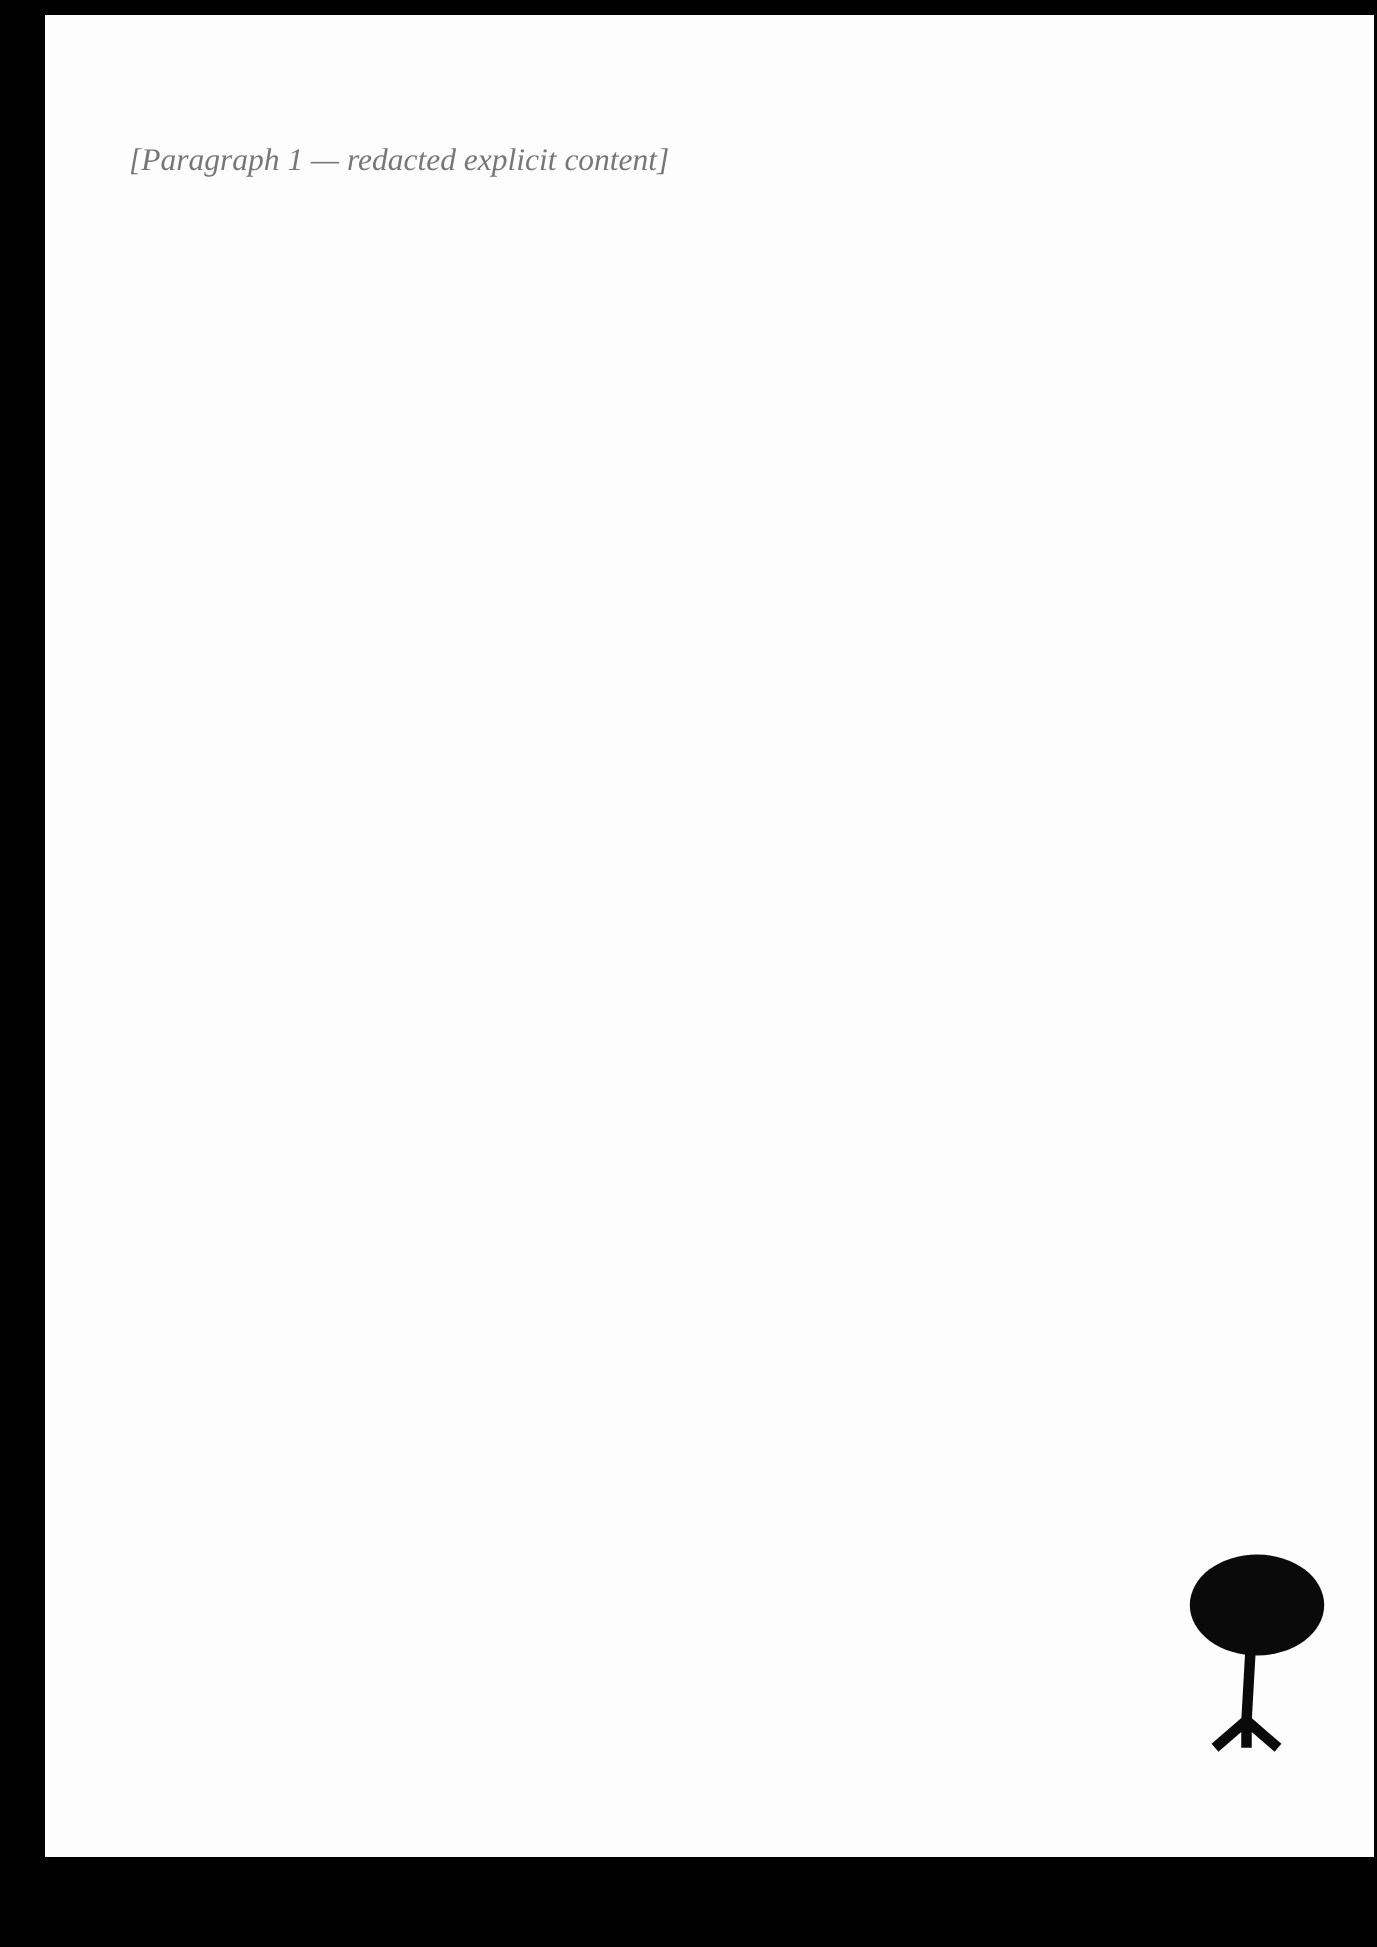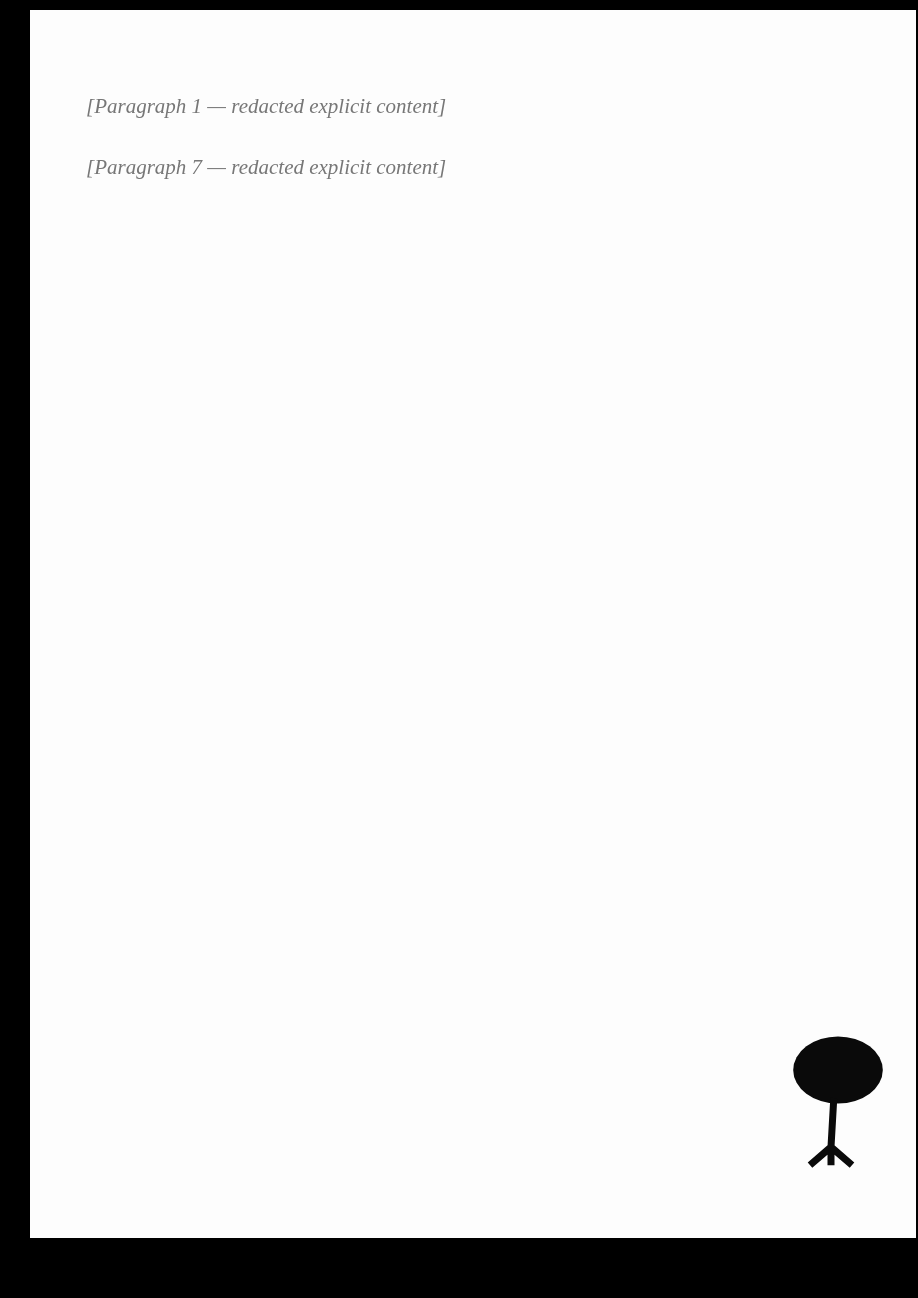--- a/index.html
+++ b/index.html
@@ -9,19 +9,18 @@
   .para { color:#1a1a1a; font-size:21px; line-height:1.55; text-align:justify;
           text-indent:38px; margin:0 0 28px 0; font-style:italic; color:#777; }
   .logo { position:absolute; right:10px; bottom:70px; width:150px; height:140px; }
 </style>
 </head>
 <body>
 
 <div class="page">
   <div class="content">
     <p class="para">[Paragraph 1 — redacted explicit content]</p>
-    <p class="para">[Paragraph 7 — redacted explicit content]</p>
     <svg class="logo" viewBox="0 0 100 100">
       <ellipse cx="55" cy="30" rx="32" ry="24" fill="#0a0a0a"></ellipse>
       <path d="M52 50 L50 85 M50 85 L35 98 M50 85 L65 98 M50 85 L50 98" stroke="#0a0a0a" stroke-width="5" fill="none"></path>
     </svg>
   </div>
 </div>
 
 </body></html>

